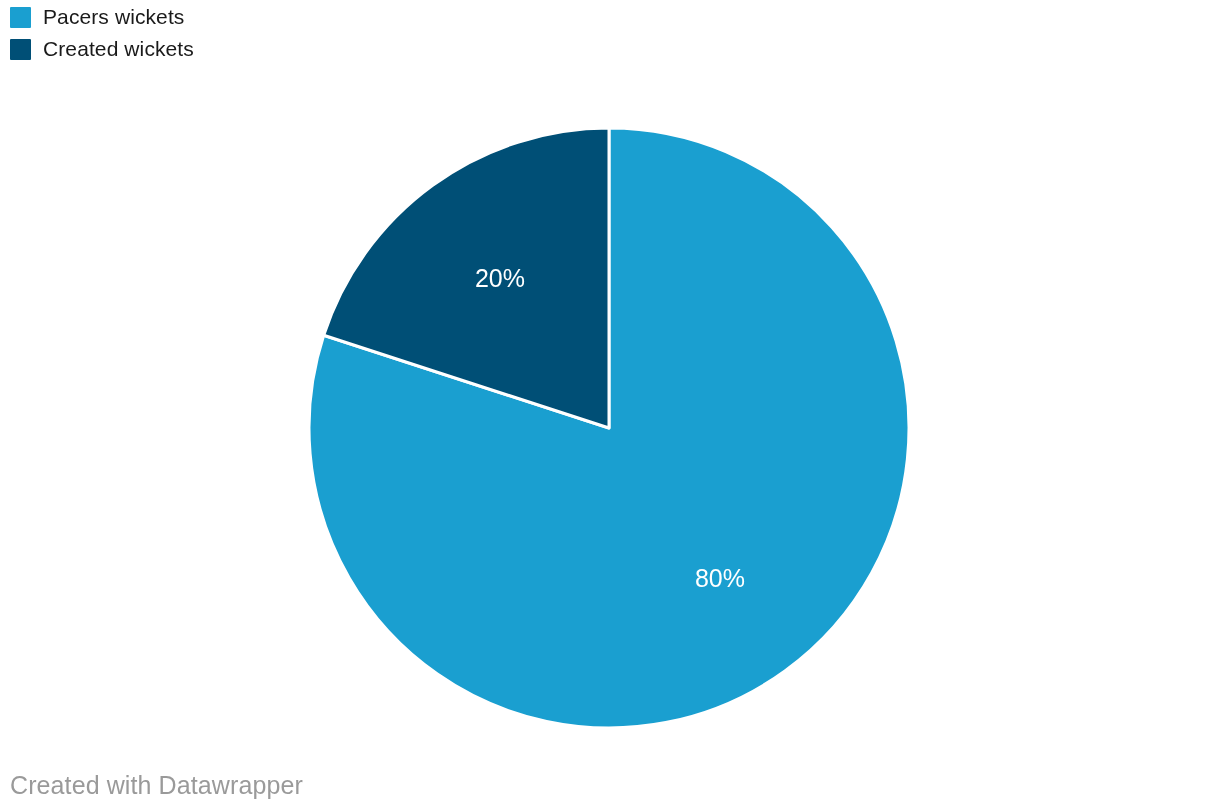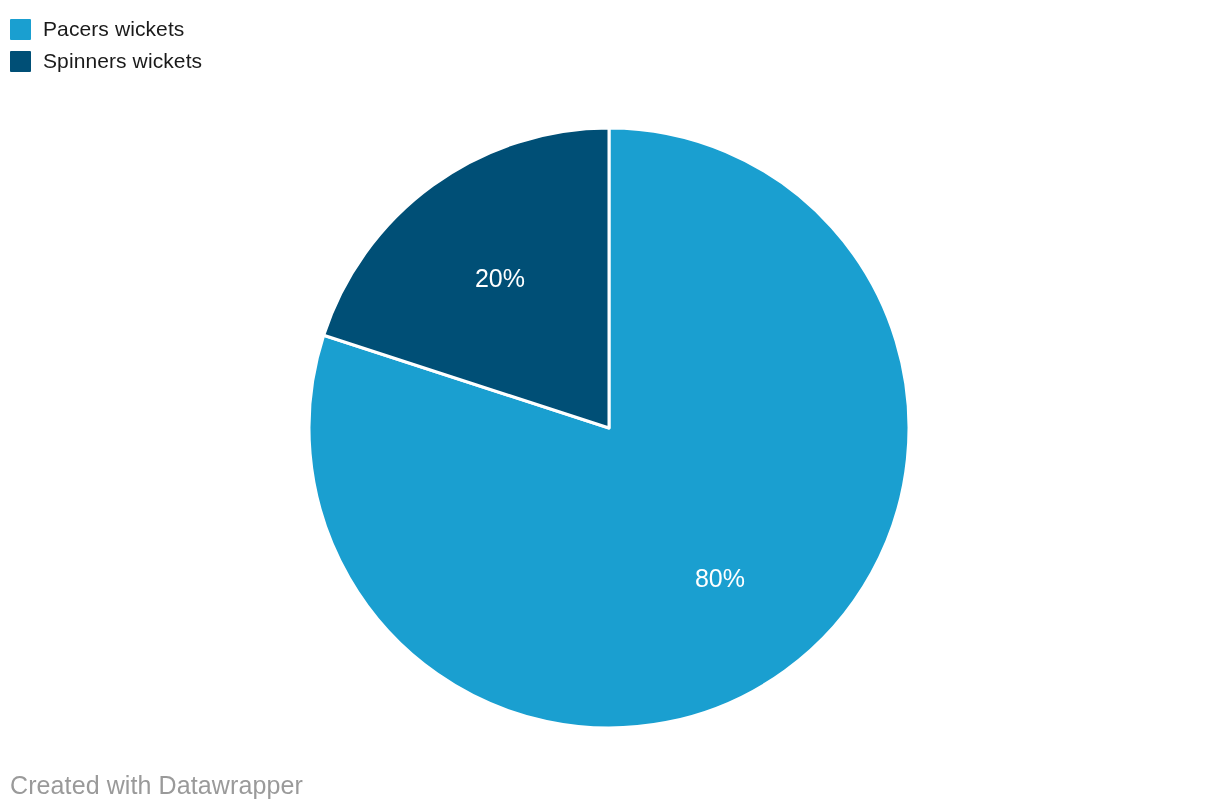--- a/index.html
+++ b/index.html
@@ -21,21 +21,21 @@
     inset: 0;
     width: 1220px;
     height: 806px;
     background: #ffffff;
   }
 
   
   .legend {
     position: absolute;
     left: 10px;
-    top: 16px;
+    top: 4px;
     display: flex;
     flex-direction: column;
     gap: 6px;
   }
   .legend-item {
     display: flex;
     align-items: center;
     gap: 12px;
     height: 26px;
   }
@@ -91,21 +91,21 @@
 
 <div id="chart-root">
 
   <div class="legend">
     <div class="legend-item">
       <span class="legend-swatch" style="background: rgb(26, 159, 208);"></span>
       <span class="legend-label">Pacers wickets</span>
     </div>
     <div class="legend-item">
       <span class="legend-swatch" style="background: rgb(0, 79, 118);"></span>
-      <span class="legend-label">Spinners wickets</span>
+      <span class="legend-label">Created wickets</span>
     </div>
   </div>
 
   <div class="pie-wrap">
     <svg class="pie-svg" viewBox="0 0 1220 806" xmlns="http://www.w3.org/2000/svg">
       <g id="pie-slices">
           <path d="M 609 428 L 609.00 128.00 A 300 300 0 1 1 323.68 335.29 Z" fill="#1a9fd0" stroke="#ffffff" stroke-width="3" stroke-linejoin="round" style="pointer-events: auto;"></path>
           <path d="M 609 428 L 323.68 335.29 A 300 300 0 0 1 609.00 128.00 Z" fill="#004f76" stroke="#ffffff" stroke-width="3" stroke-linejoin="round" style="pointer-events: auto;"></path>
         </g>
       <g id="pie-labels">

